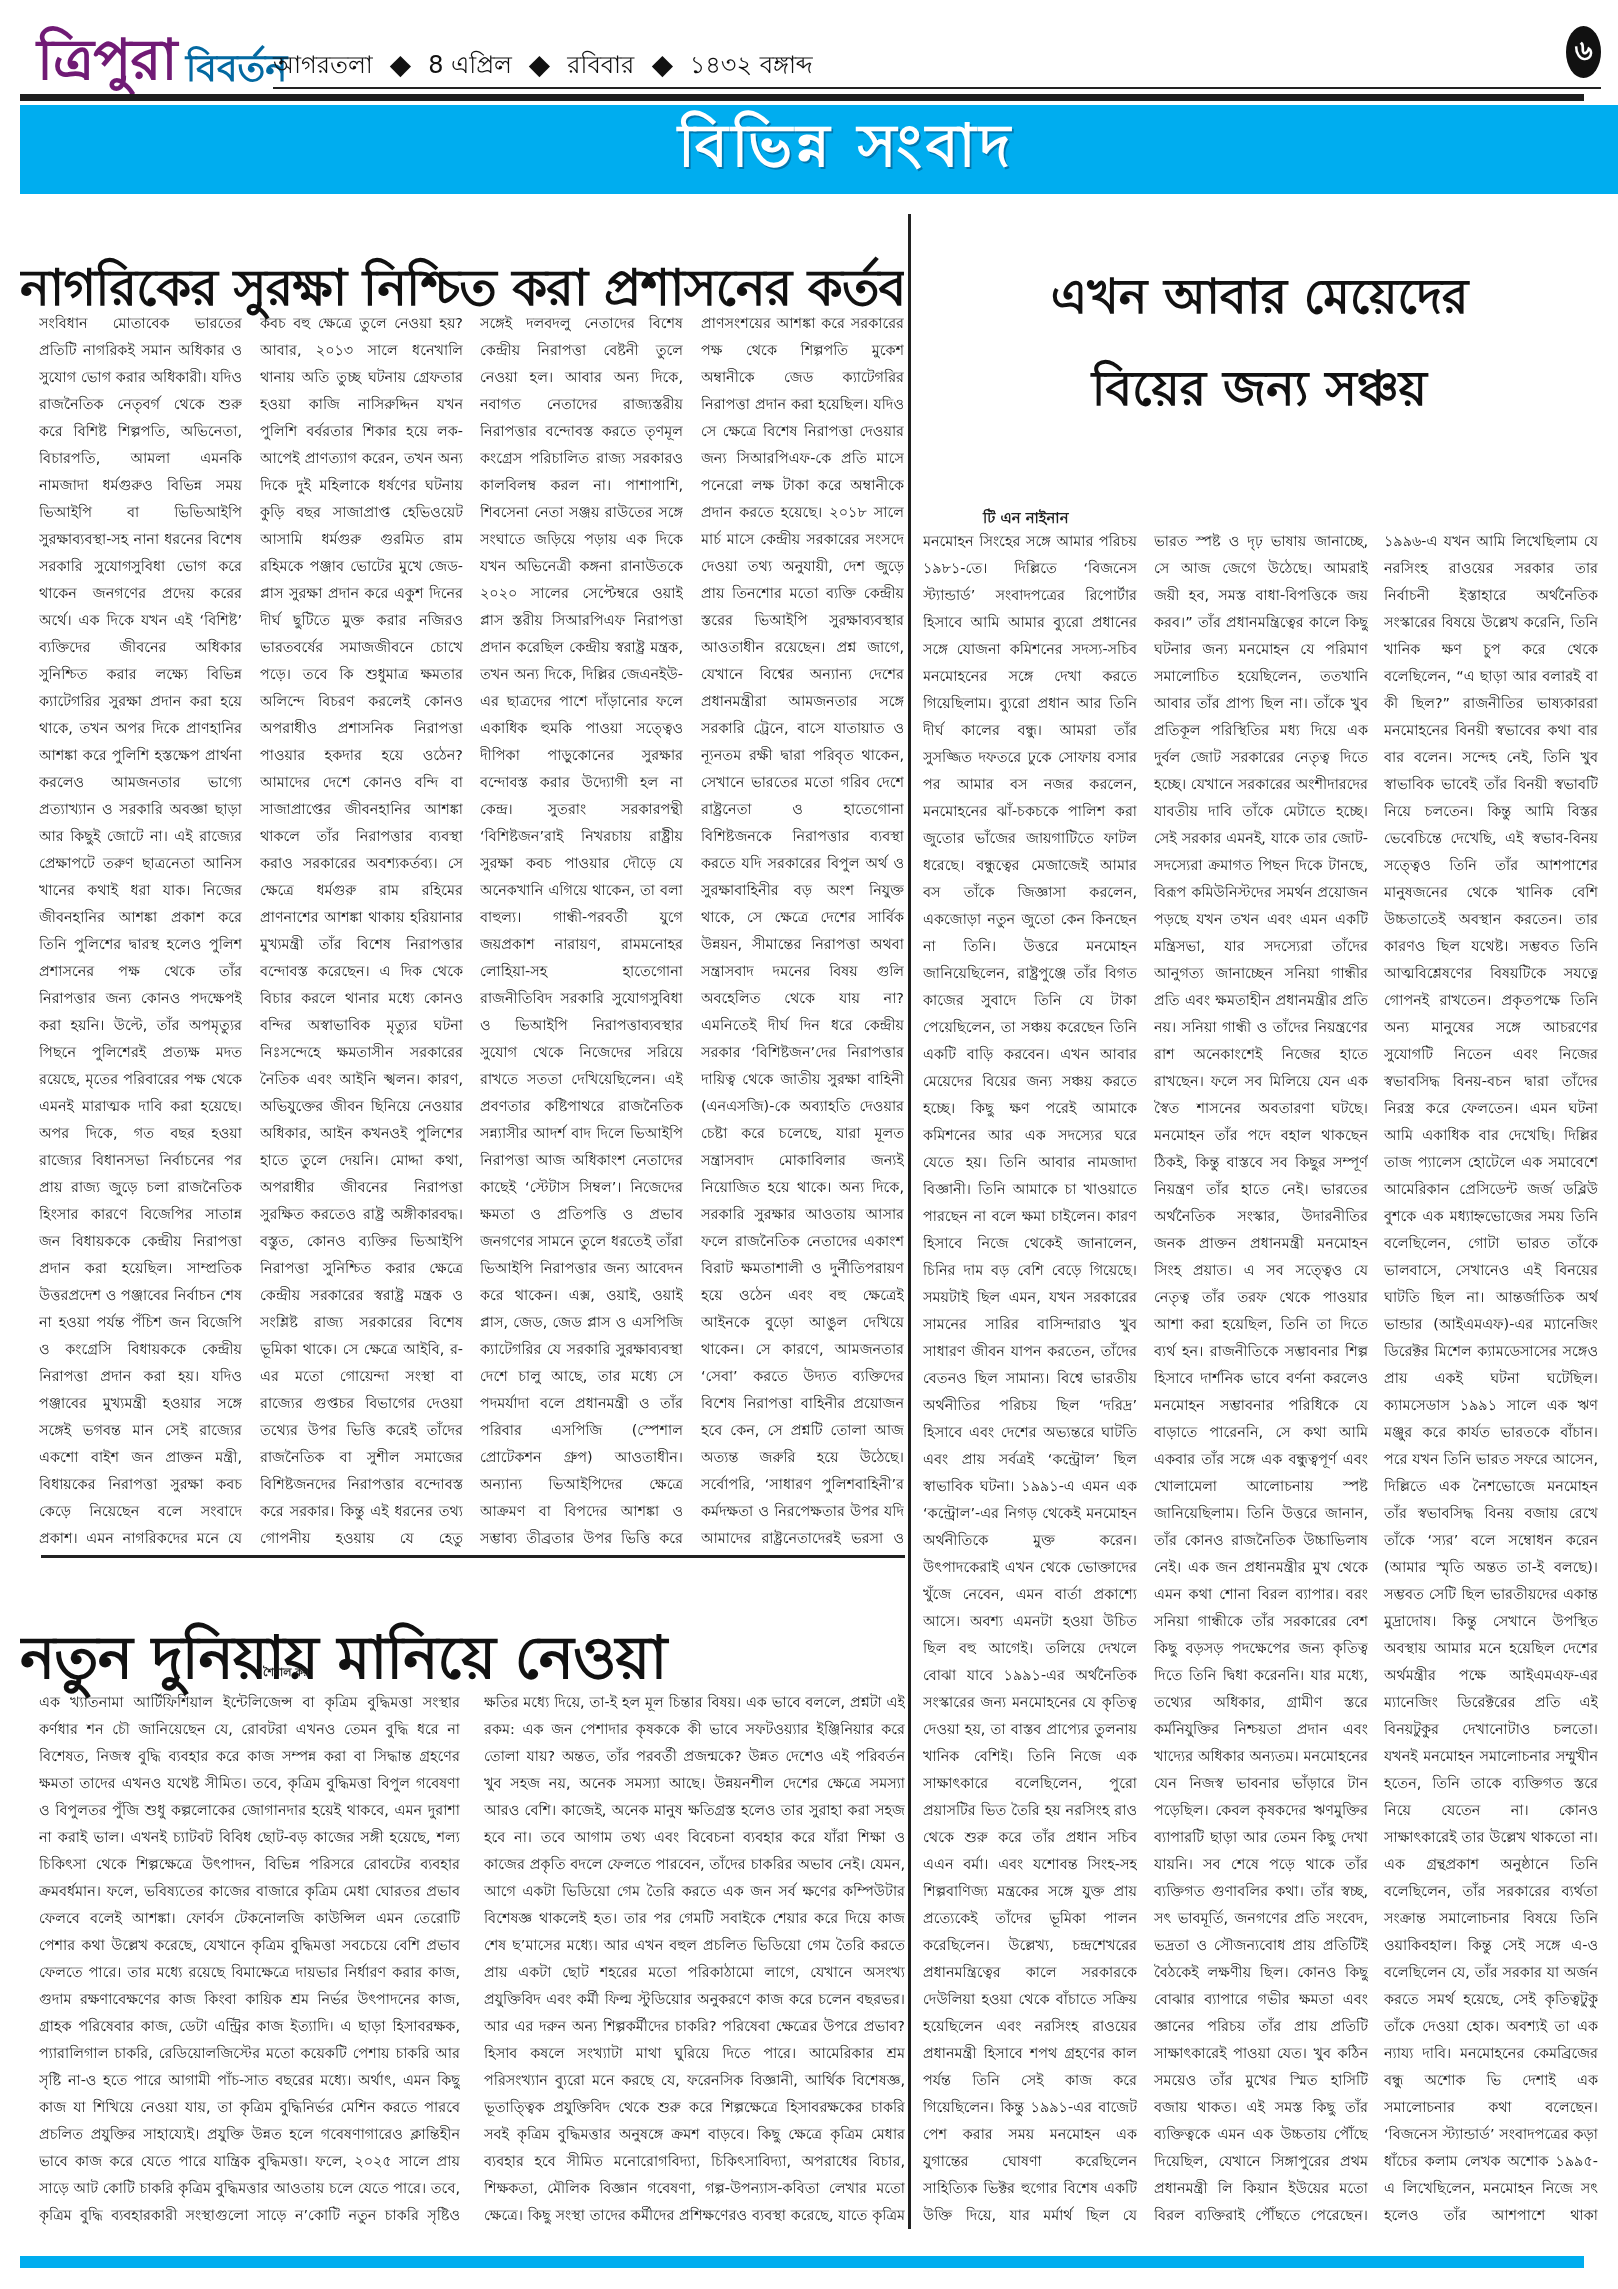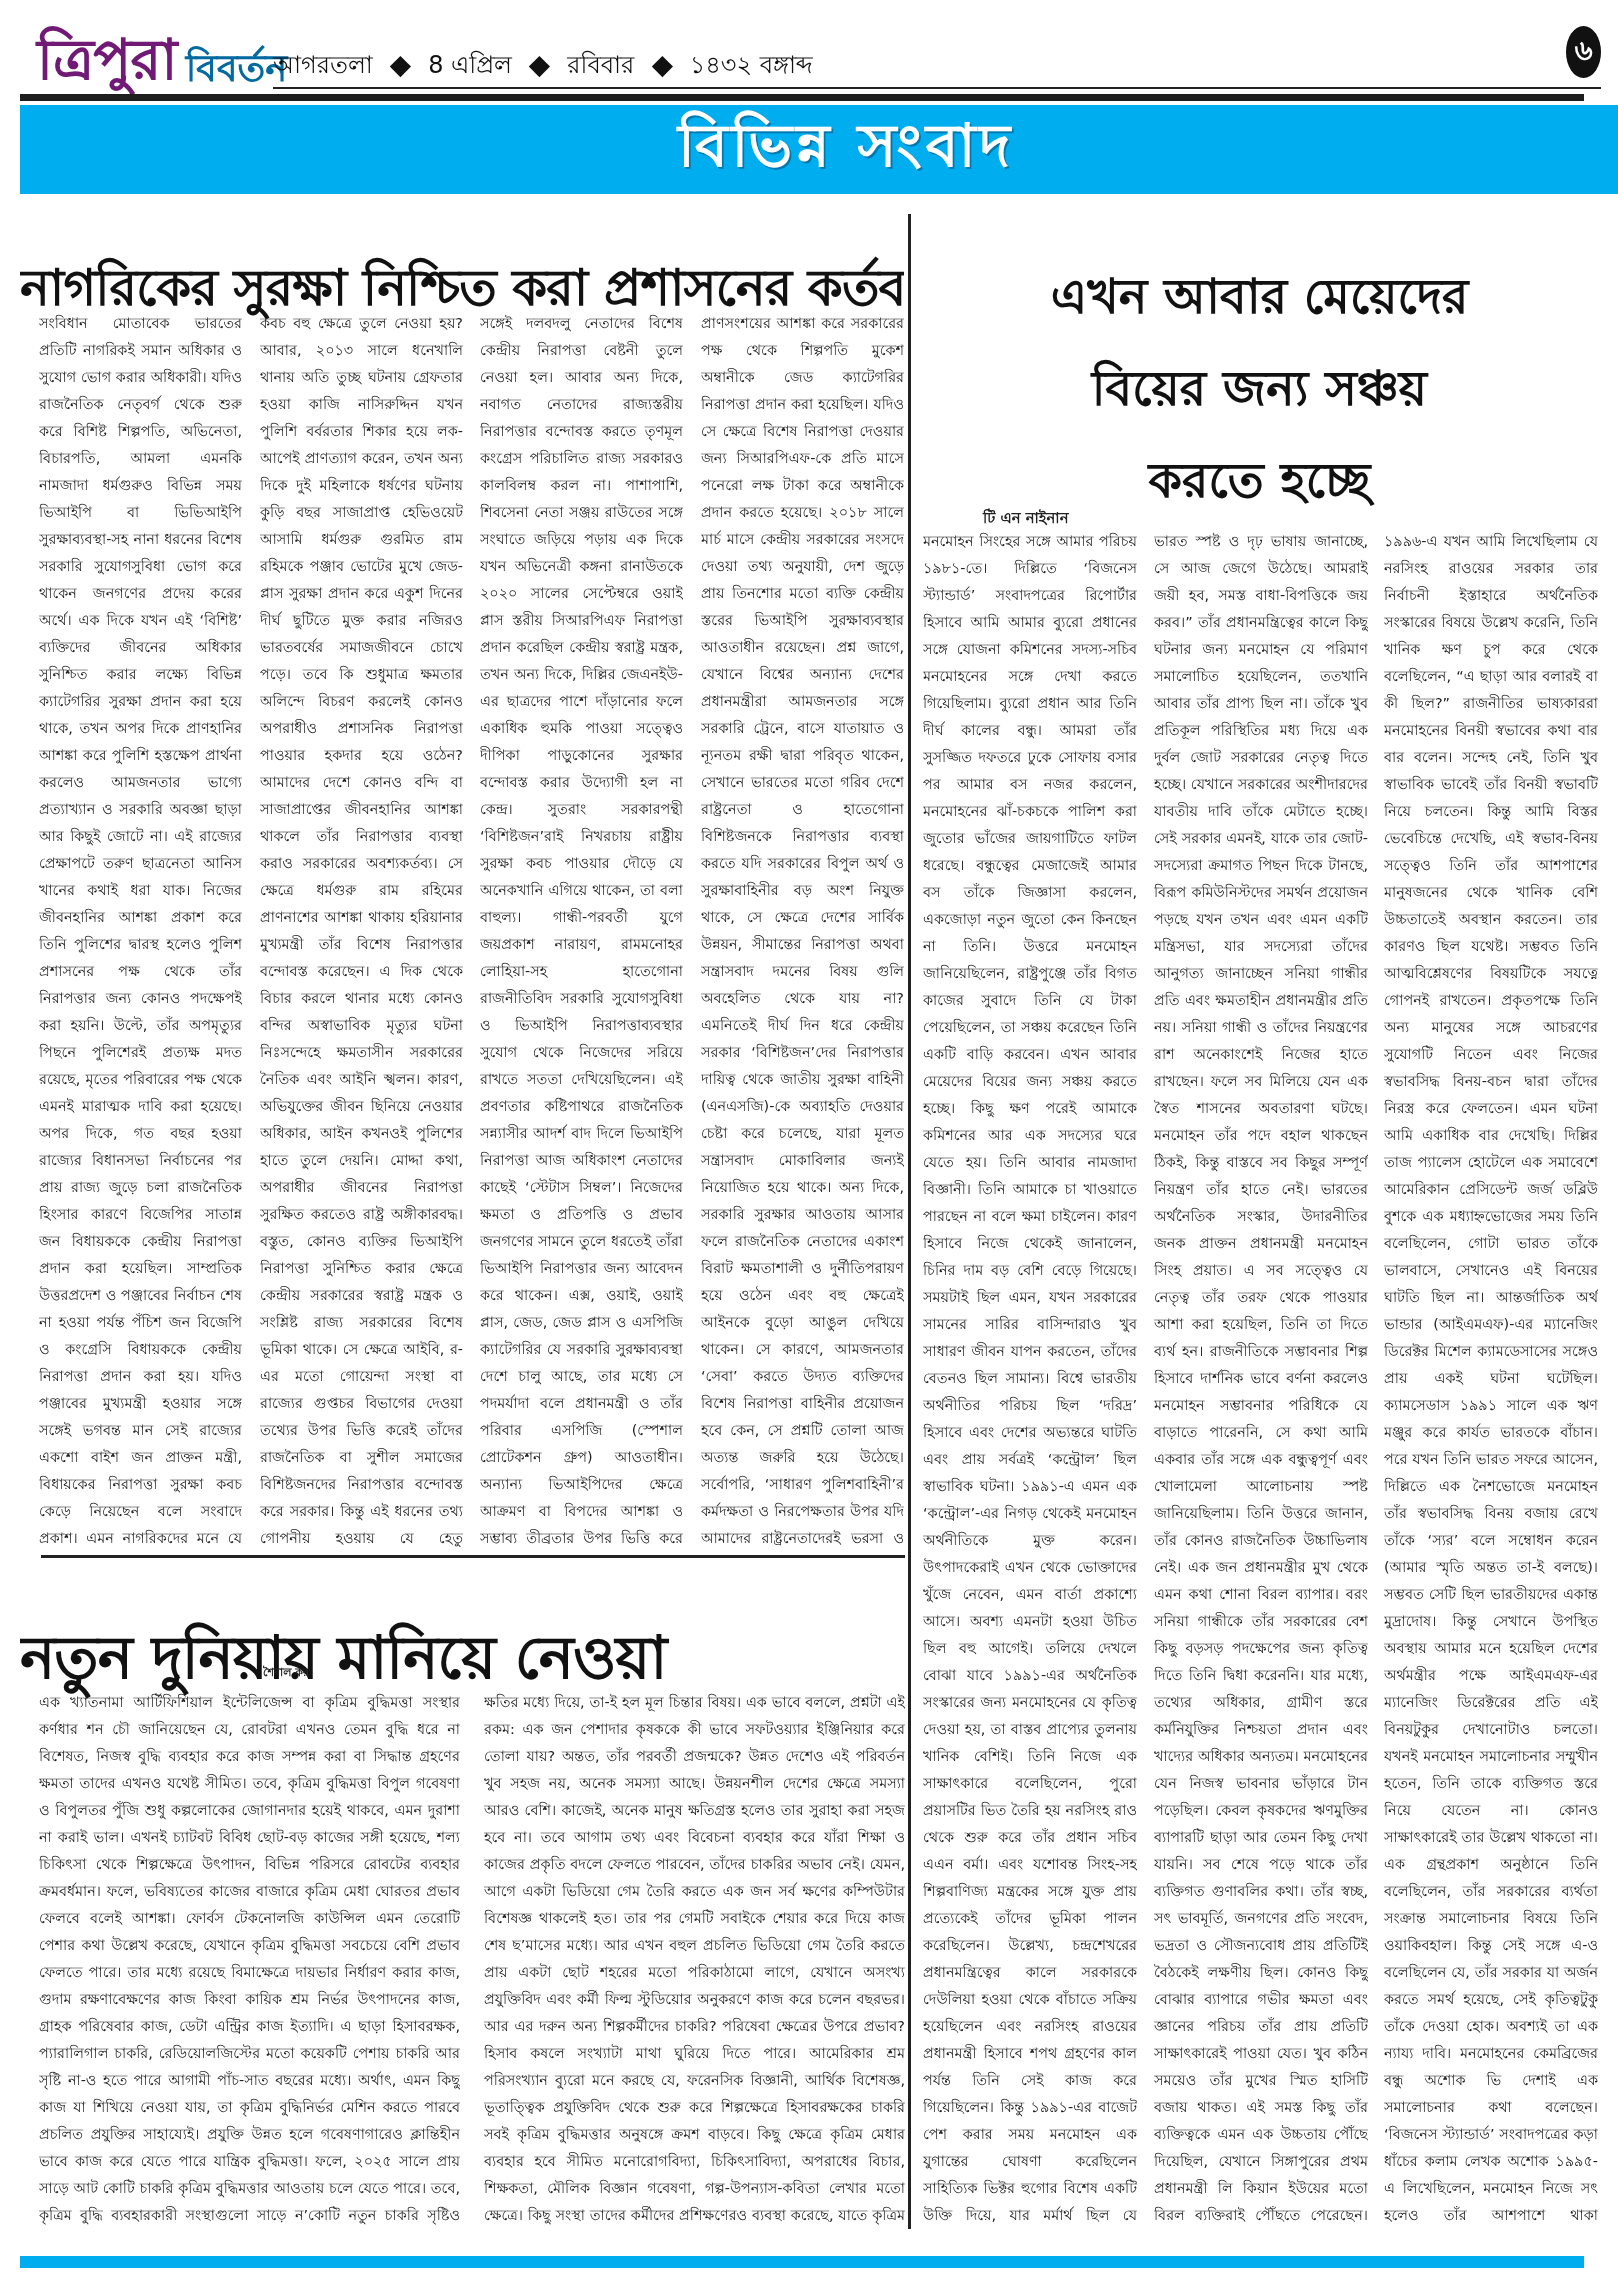--- a/index.html
+++ b/index.html
@@ -114,21 +114,20 @@
   <div class="col" style="left:445px">
       <p>ক্ষতির মধ্যে দিয়ে, তা-ই হল মূল চিন্তার বিষয়। এক ভাবে বললে, প্রশ্নটা এই রকম: এক জন পেশাদার কৃষককে কী ভাবে সফটওয়্যার ইঞ্জিনিয়ার করে তোলা যায়? অন্তত, তাঁর পরবর্তী প্রজন্মকে? উন্নত দেশেও এই পরিবর্তন খুব সহজ নয়, অনেক সমস্যা আছে। উন্নয়নশীল দেশের ক্ষেত্রে সমস্যা আরও বেশি। কাজেই, অনেক মানুষ ক্ষতিগ্রস্ত হলেও তার সুরাহা করা সহজ হবে না। তবে আগাম তথ্য এবং বিবেচনা ব্যবহার করে যাঁরা শিক্ষা ও কাজের প্রকৃতি বদলে ফেলতে পারবেন, তাঁদের চাকরির অভাব নেই। যেমন, আগে একটা ভিডিয়ো গেম তৈরি করতে এক জন সর্ব ক্ষণের কম্পিউটার বিশেষজ্ঞ থাকলেই হত। তার পর গেমটি সবাইকে শেয়ার করে দিয়ে কাজ শেষ ছ’মাসের মধ্যে। আর এখন বহুল প্রচলিত ভিডিয়ো গেম তৈরি করতে প্রায় একটা ছোট শহরের মতো পরিকাঠামো লাগে, যেখানে অসংখ্য প্রযুক্তিবিদ এবং কর্মী ফিল্ম স্টুডিয়োর অনুকরণে কাজ করে চলেন বছরভর। আর এর দরুন অন্য শিল্পকর্মীদের চাকরি? পরিষেবা ক্ষেত্রের উপরে প্রভাব? হিসাব কষলে সংখ্যাটা মাথা ঘুরিয়ে দিতে পারে। আমেরিকার শ্রম পরিসংখ্যান ব্যুরো মনে করছে যে, ফরেনসিক বিজ্ঞানী, আর্থিক বিশেষজ্ঞ, ভূতাত্ত্বিক প্রযুক্তিবিদ থেকে শুরু করে শিল্পক্ষেত্রে হিসাবরক্ষকের চাকরি সবই কৃত্রিম বুদ্ধিমত্তার অনুষঙ্গে ক্রমশ বাড়বে। কিছু ক্ষেত্রে কৃত্রিম মেধার ব্যবহার হবে সীমিত মনোরোগবিদ্যা, চিকিৎসাবিদ্যা, অপরাধের বিচার, শিক্ষকতা, মৌলিক বিজ্ঞান গবেষণা, গল্প-উপন্যাস-কবিতা লেখার মতো ক্ষেত্রে। কিছু সংস্থা তাদের কর্মীদের প্রশিক্ষণেরও ব্যবস্থা করেছে, যাতে কৃত্রিম মেধার ব্যবহার চালু হলে বা বাড়লে তাঁরা সঙ্কটে না পড়েন। এই দিক থেকে সরকারের ভূমিকা অত্যন্ত গুরুত্বপূর্ণ। এখন যাঁরা কর্মরত, তাঁদের মধ্যে কত জন কৃত্রিম মেধার প্রসারের ফলে পেশা পরিবর্তন করতে বাধ্য হবেন।</p>
     </div>
 </div>
 
 <div class="vrule"></div>
 
 <h1 class="hl-right">
   <div>এখন আবার মেয়েদের</div>
   <div>বিয়ের জন্য সঞ্চয়</div>
-  <div>করতে হচ্ছে</div>
 </h1>
 <div class="byline-right">টি এন নাইনান</div>
 <div class="cols right-body">
   <div class="col" style="left:0">
       <p>মনমোহন সিংহের সঙ্গে আমার পরিচয় ১৯৮১-তে। দিল্লিতে ‘বিজনেস স্ট্যান্ডার্ড’ সংবাদপত্রের রিপোর্টার হিসাবে আমি আমার ব্যুরো প্রধানের সঙ্গে যোজনা কমিশনের সদস্য-সচিব মনমোহনের সঙ্গে দেখা করতে গিয়েছিলাম। ব্যুরো প্রধান আর তিনি দীর্ঘ কালের বন্ধু। আমরা তাঁর সুসজ্জিত দফতরে ঢুকে সোফায় বসার পর আমার বস নজর করলেন, মনমোহনের ঝাঁ-চকচকে পালিশ করা জুতোর ভাঁজের জায়গাটিতে ফাটল ধরেছে। বন্ধুত্বের মেজাজেই আমার বস তাঁকে জিজ্ঞাসা করলেন, একজোড়া নতুন জুতো কেন কিনছেন না তিনি। উত্তরে মনমোহন জানিয়েছিলেন, রাষ্ট্রপুঞ্জে তাঁর বিগত কাজের সুবাদে তিনি যে টাকা পেয়েছিলেন, তা সঞ্চয় করেছেন তিনি একটি বাড়ি করবেন। এখন আবার মেয়েদের বিয়ের জন্য সঞ্চয় করতে হচ্ছে। কিছু ক্ষণ পরেই আমাকে কমিশনের আর এক সদস্যের ঘরে যেতে হয়। তিনি আবার নামজাদা বিজ্ঞানী। তিনি আমাকে চা খাওয়াতে পারছেন না বলে ক্ষমা চাইলেন। কারণ হিসাবে নিজে থেকেই জানালেন, চিনির দাম বড় বেশি বেড়ে গিয়েছে। সময়টাই ছিল এমন, যখন সরকারের সামনের সারির বাসিন্দারাও খুব সাধারণ জীবন যাপন করতেন, তাঁদের বেতনও ছিল সামান্য। বিশ্বে ভারতীয় অর্থনীতির পরিচয় ছিল ‘দরিদ্র’ হিসাবে এবং দেশের অভ্যন্তরে ঘাটতি এবং প্রায় সর্বত্রই ‘কন্ট্রোল’ ছিল স্বাভাবিক ঘটনা। ১৯৯১-এ এমন এক ‘কন্ট্রোল’-এর নিগড় থেকেই মনমোহন অর্থনীতিকে মুক্ত করেন। উৎপাদকেরাই এখন থেকে ভোক্তাদের খুঁজে নেবেন, এমন বার্তা প্রকাশ্যে আসে। অবশ্য এমনটা হওয়া উচিত ছিল বহু আগেই। তলিয়ে দেখলে বোঝা যাবে ১৯৯১-এর অর্থনৈতিক সংস্কারের জন্য মনমোহনের যে কৃতিত্ব দেওয়া হয়, তা বাস্তব প্রাপ্যের তুলনায় খানিক বেশিই। তিনি নিজে এক সাক্ষাৎকারে বলেছিলেন, পুরো প্রয়াসটির ভিত তৈরি হয় নরসিংহ রাও থেকে শুরু করে তাঁর প্রধান সচিব এএন বর্মা। এবং যশোবন্ত সিংহ-সহ শিল্পবাণিজ্য মন্ত্রকের সঙ্গে যুক্ত প্রায় প্রত্যেকেই তাঁদের ভূমিকা পালন করেছিলেন। উল্লেখ্য, চন্দ্রশেখরের প্রধানমন্ত্রিত্বের কালে সরকারকে দেউলিয়া হওয়া থেকে বাঁচাতে সক্রিয় হয়েছিলেন এবং নরসিংহ রাওয়ের প্রধানমন্ত্রী হিসাবে শপথ গ্রহণের কাল পর্যন্ত তিনি সেই কাজ করে গিয়েছিলেন। কিন্তু ১৯৯১-এর বাজেট পেশ করার সময় মনমোহন এক যুগান্তের ঘোষণা করেছিলেন সাহিত্যিক ভিক্টর হুগোর বিশেষ একটি উক্তি দিয়ে, যার মর্মার্থ ছিল যে ভাবনাস্রোত সমাগত, তাকে কেউ আটকাতে পারবে না। তাঁর সেই বক্তৃতা শেষ হয়েছিল এমন বক্তব্য দিয়ে যে, “গোটা বিশ্ব জেনে রাখুক,</p>
     </div>
   <div class="col" style="left:231px">
       <p>ভারত স্পষ্ট ও দৃঢ় ভাষায় জানাচ্ছে, সে আজ জেগে উঠেছে। আমরাই জয়ী হব, সমস্ত বাধা-বিপত্তিকে জয় করব।” তাঁর প্রধানমন্ত্রিত্বের কালে কিছু ঘটনার জন্য মনমোহন যে পরিমাণ সমালোচিত হয়েছিলেন, ততখানি আবার তাঁর প্রাপ্য ছিল না। তাঁকে খুব প্রতিকূল পরিস্থিতির মধ্য দিয়ে এক দুর্বল জোট সরকারের নেতৃত্ব দিতে হচ্ছে। যেখানে সরকারের অংশীদারদের যাবতীয় দাবি তাঁকে মেটাতে হচ্ছে। সেই সরকার এমনই, যাকে তার জোট-সদস্যেরা ক্রমাগত পিছন দিকে টানছে, বিরূপ কমিউনিস্টদের সমর্থন প্রয়োজন পড়ছে যখন তখন এবং এমন একটি মন্ত্রিসভা, যার সদস্যেরা তাঁদের আনুগত্য জানাচ্ছেন সনিয়া গান্ধীর প্রতি এবং ক্ষমতাহীন প্রধানমন্ত্রীর প্রতি নয়। সনিয়া গান্ধী ও তাঁদের নিয়ন্ত্রণের রাশ অনেকাংশেই নিজের হাতে রাখছেন। ফলে সব মিলিয়ে যেন এক স্বৈত শাসনের অবতারণা ঘটছে। মনমোহন তাঁর পদে বহাল থাকছেন ঠিকই, কিন্তু বাস্তবে সব কিছুর সম্পূর্ণ নিয়ন্ত্রণ তাঁর হাতে নেই। ভারতের অর্থনৈতিক সংস্কার, উদারনীতির জনক প্রাক্তন প্রধানমন্ত্রী মনমোহন সিংহ প্রয়াত। এ সব সত্ত্বেও যে নেতৃত্ব তাঁর তরফ থেকে পাওয়ার আশা করা হয়েছিল, তিনি তা দিতে ব্যর্থ হন। রাজনীতিকে সম্ভাবনার শিল্প হিসাবে দার্শনিক ভাবে বর্ণনা করলেও মনমোহন সম্ভাবনার পরিধিকে যে বাড়াতে পারেননি, সে কথা আমি একবার তাঁর সঙ্গে এক বন্ধুত্বপূর্ণ এবং খোলামেলা আলোচনায় স্পষ্ট জানিয়েছিলাম। তিনি উত্তরে জানান, তাঁর কোনও রাজনৈতিক উচ্চাভিলাষ নেই। এক জন প্রধানমন্ত্রীর মুখ থেকে এমন কথা শোনা বিরল ব্যাপার। বরং সনিয়া গান্ধীকে তাঁর সরকারের বেশ কিছু বড়সড় পদক্ষেপের জন্য কৃতিত্ব দিতে তিনি দ্বিধা করেননি। যার মধ্যে, তথ্যের অধিকার, গ্রামীণ স্তরে কর্মনিযুক্তির নিশ্চয়তা প্রদান এবং খাদ্যের অধিকার অন্যতম। মনমোহনের যেন নিজস্ব ভাবনার ভাঁড়ারে টান পড়েছিল। কেবল কৃষকদের ঋণমুক্তির ব্যাপারটি ছাড়া আর তেমন কিছু দেখা যায়নি। সব শেষে পড়ে থাকে তাঁর ব্যক্তিগত গুণাবলির কথা। তাঁর স্বচ্ছ, সৎ ভাবমূর্তি, জনগণের প্রতি সংবেদ, ভদ্রতা ও সৌজন্যবোধ প্রায় প্রতিটিই বৈঠকেই লক্ষণীয় ছিল। কোনও কিছু বোঝার ব্যাপারে গভীর ক্ষমতা এবং জ্ঞানের পরিচয় তাঁর প্রায় প্রতিটি সাক্ষাৎকারেই পাওয়া যেত। খুব কঠিন সময়েও তাঁর মুখের স্মিত হাসিটি বজায় থাকত। এই সমস্ত কিছু তাঁর ব্যক্তিত্বকে এমন এক উচ্চতায় পৌঁছে দিয়েছিল, যেখানে সিঙ্গাপুরের প্রথম প্রধানমন্ত্রী লি কিয়ান ইউয়ের মতো বিরল ব্যক্তিরাই পৌঁছতে পেরেছেন। তাঁর আর একটি প্রতিভা ছিল অল্প কথায় অনেক কিছু বলার দক্ষতা।</p>
     </div>
   <div class="col" style="left:461px">

